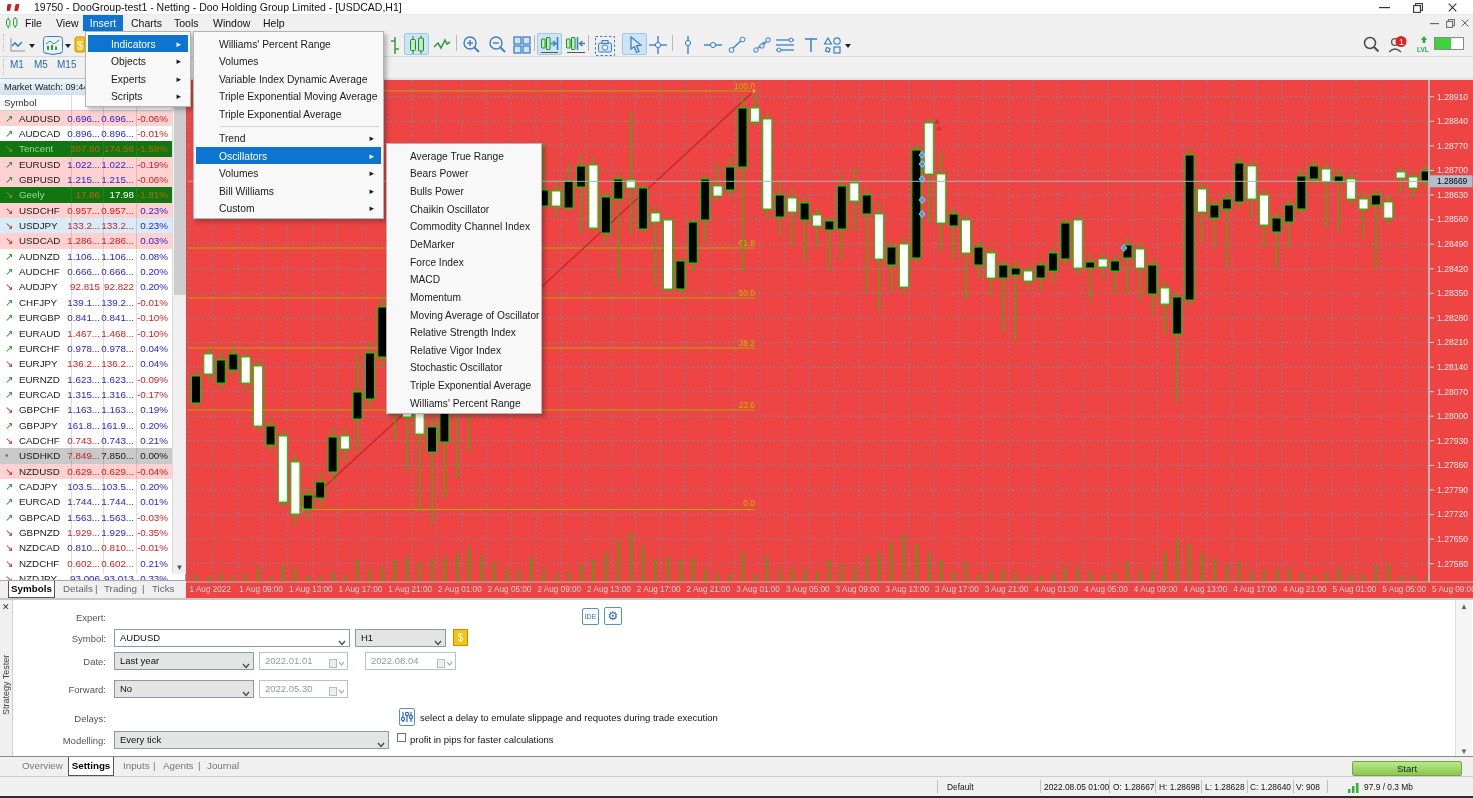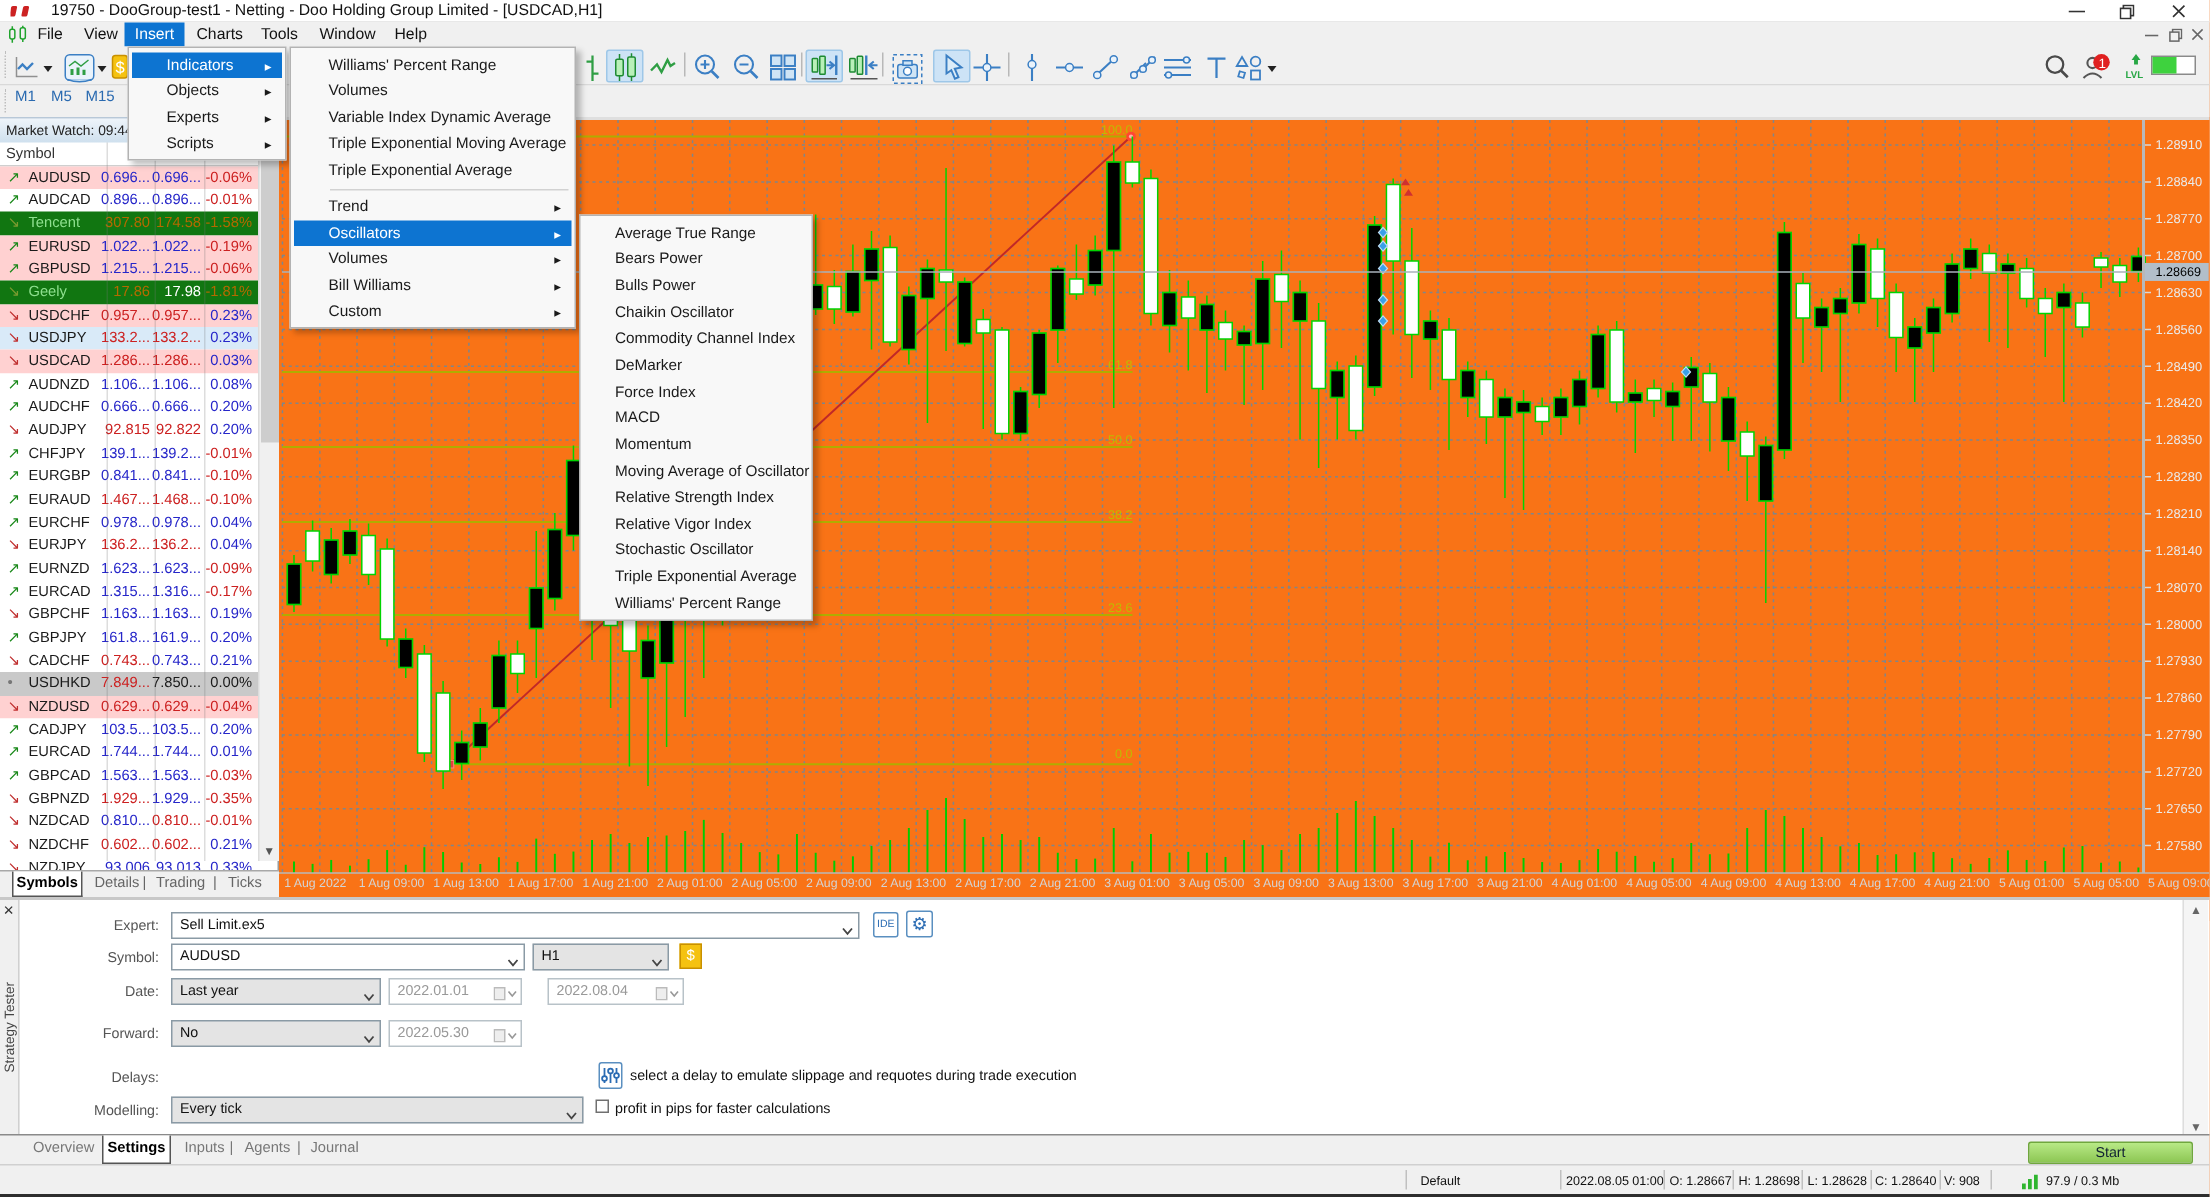--- a/index.html
+++ b/index.html
@@ -16,21 +16,21 @@
 .mw{position:absolute;left:0;top:78px;width:186px;height:520px;background:#fff;border-right:1px solid #9a9a9a}
 .mwhead{position:absolute;left:0;top:0;width:186px;height:17px;background:linear-gradient(#eef4fa,#cfe0ee);border-top:1px solid #b8c8d8;font-size:9.2px;color:#222;line-height:17px;padding-left:4px}
 .mwcolh{position:absolute;left:0;top:17px;width:172px;height:16px;border-bottom:1px solid #cfcfcf;font-size:9.8px;color:#333;line-height:16px;padding-left:4px}
 .mwrow{position:absolute;left:0;width:172px;font-size:9.8px;line-height:15.3px}
 .mwa{position:absolute;left:5px;font-size:10px}
 .mwn{position:absolute;left:19px}
 .mwv{position:absolute;text-align:right}
 .mwgrid{position:absolute;top:17px;width:1px;height:479px;background:rgba(120,120,120,0.25)}
 .mwsb{position:absolute;left:172px;top:17px;width:14px;height:479px;background:#f0f0f0;border-left:1px solid #dcdcdc}
 .mwtabs{position:absolute;left:0;top:502px;width:186px;height:18px;background:#f0f0f0;border-top:1px solid #a8a8a8;font-size:9.8px;color:#666}
-.chartwin{position:absolute;left:186px;top:78px;width:1287px;height:536px;background:#f97316;border-top:2px solid #dfdfdf}
+.chartwin{position:absolute;left:186px;top:78px;width:1287px;height:536px;background:#ef4444;border-top:2px solid #dfdfdf}
 .menu{position:absolute;background:#f8f8f8;border:1px solid #b3b3b3;box-shadow:3px 3px 4px rgba(0,0,0,0.25);z-index:50}
 .mi{position:absolute;left:2px;right:2px;font-size:10.3px;color:#1a1a1a}
 .mi.sel{background:#0d74d1;color:#fff}
 .mit{position:absolute;left:23px;top:50%;transform:translateY(-50%);white-space:nowrap}
 .mit3{position:absolute;left:21px;top:50%;transform:translateY(-50%);white-space:nowrap;font-size:10.2px}
 .mar{position:absolute;right:7px;top:50%;transform:translateY(-50%);font-size:9px}
 .msep{position:absolute;left:26px;right:4px;height:1px;background:#d2d2d2}
 .tester{position:absolute;left:0;top:598px;width:1473px;height:158px;background:#fff;border-top:2px solid #c8c8c8}
 .tstrip{position:absolute;left:0;top:0;width:13px;height:158px;background:#f0f0f0;border-right:1px solid #d0d0d0}
 .tlbl{position:absolute;font-size:9.5px;color:#555;text-align:right}
@@ -976,23 +976,20 @@
 <line x1="0" y1="502" x2="1287" y2="502" stroke="#b8b8b8" stroke-width="1"></line>
       </g>
 </svg>
   </div>
 <div class="tester">
  <div class="tstrip">
    <div style="position:absolute;left:2px;top:2px;font-size:9px;color:#333">✕</div>
    <div style="position:absolute;left:-29px;top:75px;width:70px;transform:rotate(-90deg);font-size:9px;color:#444;white-space:nowrap">Strategy Tester</div>
  </div>
  <div class="tlbl" style="left:40px;top:12px;width:66px">Expert:</div>
- <div class="combo" style="left:114px;top:8px;width:459px">Sell Limit.ex5<span class="ar"><svg width="8" height="6" viewBox="0 0 8 6">
-          <path d="M1 1 L4 4.5 L7 1" stroke="#444" stroke-width="1.2" fill="none"></path>
-        </svg></span></div>
  <div style="position:absolute;left:582px;top:8px;width:17px;height:17px;border:1px solid #5a8fc0;color:#2b6cb3;font-size:7px;text-align:center;line-height:15px;border-radius:2px">IDE</div>
  <div style="position:absolute;left:604px;top:7px;width:18px;height:18px;border:1px solid #5a8fc0;border-radius:2px;color:#2b6cb3;font-size:12px;text-align:center;line-height:17px">⚙</div>
  <div class="tlbl" style="left:40px;top:33px;width:66px">Symbol:</div>
  <div class="combo" style="left:114px;top:29px;width:236px">AUDUSD<span class="ar"><svg width="8" height="6" viewBox="0 0 8 6">
           <path d="M1 1 L4 4.5 L7 1" stroke="#444" stroke-width="1.2" fill="none"></path>
         </svg></span></div>
  <div class="combo gray" style="left:355px;top:29px;width:91px">H1<span class="ar"><svg width="8" height="6" viewBox="0 0 8 6">
           <path d="M1 1 L4 4.5 L7 1" stroke="#444" stroke-width="1.2" fill="none"></path>
         </svg></span></div>
  <div style="position:absolute;left:453px;top:29px;width:15px;height:17px;background:#f5c211;border:1px solid #c89000;color:#fff;font-size:10px;text-align:center;line-height:15px">$</div>

